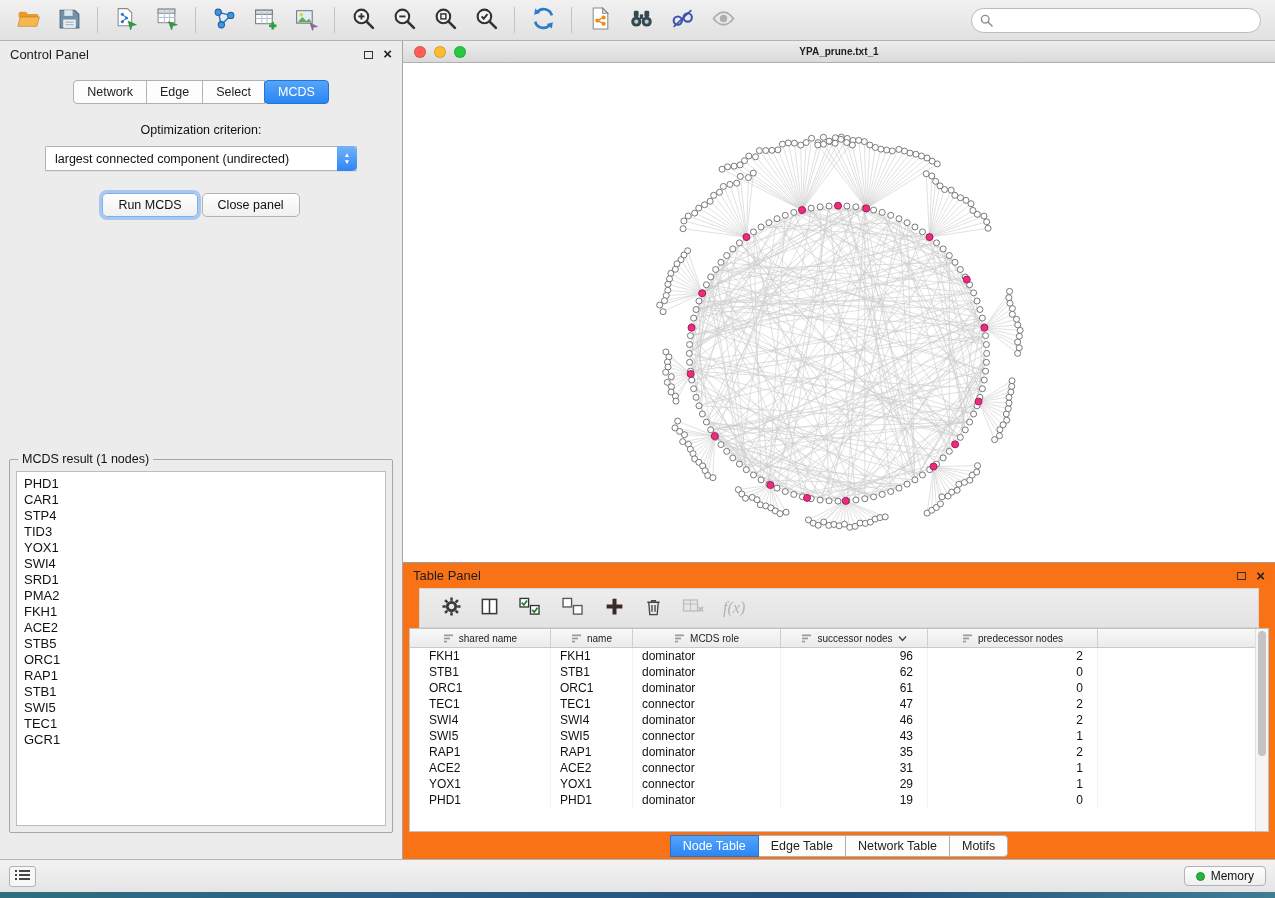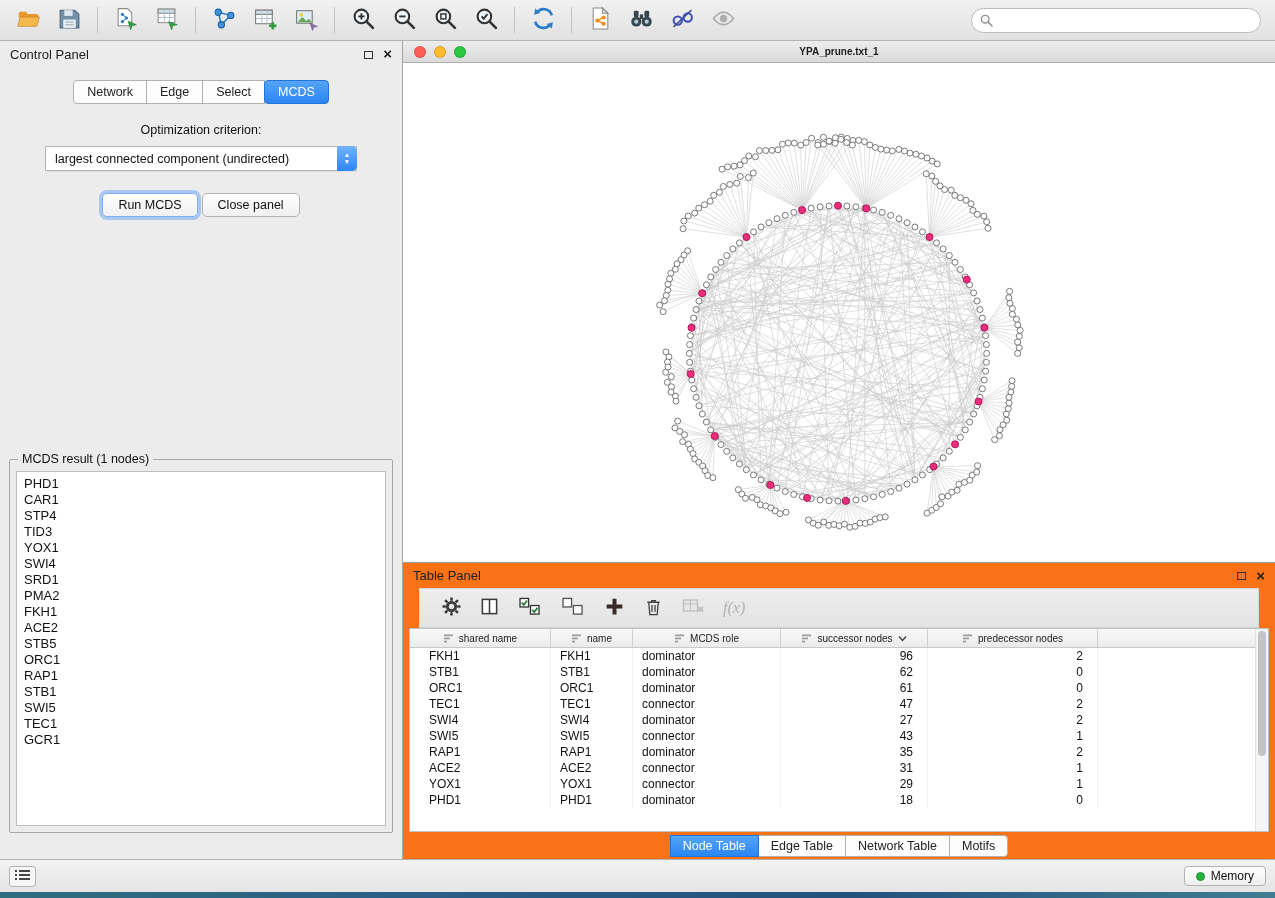--- a/index.html
+++ b/index.html
@@ -1230,21 +1230,21 @@
                 <div class="tcell w0">TEC1</div>
                 <div class="tcell w1">TEC1</div>
                 <div class="tcell w2">connector</div>
                 <div class="tcell w3">47</div>
                 <div class="tcell w4">2</div>
               </div>
               <div class="trow">
                 <div class="tcell w0">SWI4</div>
                 <div class="tcell w1">SWI4</div>
                 <div class="tcell w2">dominator</div>
-                <div class="tcell w3">27</div>
+                <div class="tcell w3">46</div>
                 <div class="tcell w4">2</div>
               </div>
               <div class="trow">
                 <div class="tcell w0">SWI5</div>
                 <div class="tcell w1">SWI5</div>
                 <div class="tcell w2">connector</div>
                 <div class="tcell w3">43</div>
                 <div class="tcell w4">1</div>
               </div>
               <div class="trow">
@@ -1265,21 +1265,21 @@
                 <div class="tcell w0">YOX1</div>
                 <div class="tcell w1">YOX1</div>
                 <div class="tcell w2">connector</div>
                 <div class="tcell w3">29</div>
                 <div class="tcell w4">1</div>
               </div>
               <div class="trow">
                 <div class="tcell w0">PHD1</div>
                 <div class="tcell w1">PHD1</div>
                 <div class="tcell w2">dominator</div>
-                <div class="tcell w3">18</div>
+                <div class="tcell w3">19</div>
                 <div class="tcell w4">0</div>
               </div>
             </div>
           <div class="vscroll">
               <div class="vthumb"></div>
             </div>
         </div>
         <div class="tp-tabs">
           <div class="ttab active">Node Table</div>
           <div class="ttab">Edge Table</div>

